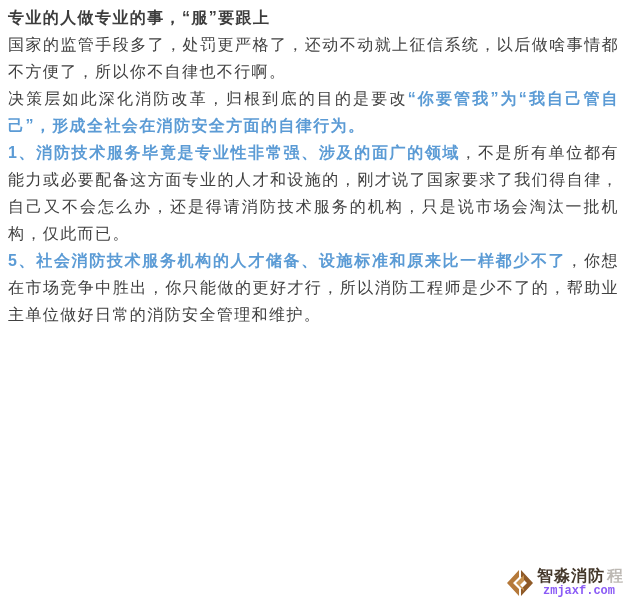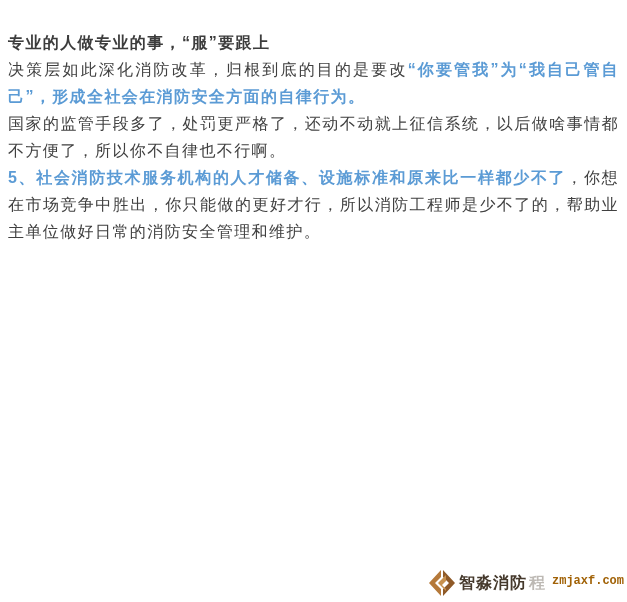--- a/index.html
+++ b/index.html
@@ -9,21 +9,20 @@
   }
   body {
     width: 627px;
     height: 602px;
     overflow: hidden;
     position: relative;
     font-family: "Liberation Sans", "DejaVu Sans", sans-serif;
   }
   .article {
     padding: 4px 8px 0 8px;
-    margin-top: 25px;
   }
   .article h1 {
     margin: 0;
     font-size: 16px;
     font-weight: bold;
     color: #3c3c3c;
     line-height: 27px;
     letter-spacing: 1.4px;
   }
   .article p {
@@ -51,51 +50,52 @@
     gap: 2px;
     background: transparent;
   }
   .wm-logo {
     width: 30px;
     height: 32px;
     flex: 0 0 auto;
   }
   .wm-col {
     display: flex;
-    flex-direction: row;
+    flex-direction: column;
     line-height: 1.05;
   }
   .wm-brand {
     font-size: 16px;
     font-weight: bold;
     color: #45392c;
     letter-spacing: 1px;
     white-space: nowrap;
   }
   .wm-faded {
     opacity: 0.35;
     margin-left: 2px;
   }
   .wm-url {
     font-size: 12px;
     font-weight: bold;
-    color: #a16207;
+    color: #8b5cf6;
     font-family: "Liberation Mono", "DejaVu Sans Mono", monospace;
     letter-spacing: 0;
     margin-left: 6px;
   }
 </style>
 </head>
 <body>
 
 <main class="article">
   <h1>专业的人做专业的事，“服”要跟上</h1>
   <div id="paragraphs">
+      <p><span class="seg-normal">国家的监管手段多了，处罚更严格了，还动不动就上征信系统，以后做啥事情都不方便了，所以你不自律也不行啊。</span></p>
       <p><span class="seg-normal">决策层如此深化消防改革，归根到底的目的是要改</span><span class="seg-blue">“你要管我”为“我自己管自己”，形成全社会在消防安全方面的自律行为。</span></p>
-      <p><span class="seg-normal">国家的监管手段多了，处罚更严格了，还动不动就上征信系统，以后做啥事情都不方便了，所以你不自律也不行啊。</span></p>
+      <p><span class="seg-blue">1、消防技术服务毕竟是专业性非常强、涉及的面广的领域</span><span class="seg-normal">，不是所有单位都有能力或必要配备这方面专业的人才和设施的，刚才说了国家要求了我们得自律，自己又不会怎么办，还是得请消防技术服务的机构，只是说市场会淘汰一批机构，仅此而已。</span></p>
       <p><span class="seg-blue">5、社会消防技术服务机构的人才储备、设施标准和原来比一样都少不了</span><span class="seg-normal">，你想在市场竞争中胜出，你只能做的更好才行，所以消防工程师是少不了的，帮助业主单位做好日常的消防安全管理和维护。</span></p>
     </div>
 </main>
 
 <div class="watermark">
   <svg class="wm-logo" viewBox="0 0 30 32" xmlns="http://www.w3.org/2000/svg">
     <polygon points="2,16 14,3 14,10 8,16 14,22 14,29" fill="#b5793a"></polygon>
     <polygon points="28,16 16,3 16,10 22,16 16,22 16,29" fill="#8f5a28"></polygon>
     <polygon points="11,16 19,8 19,14 15,18 19,22 19,24 11,16" fill="#c8914e"></polygon>
   </svg>

